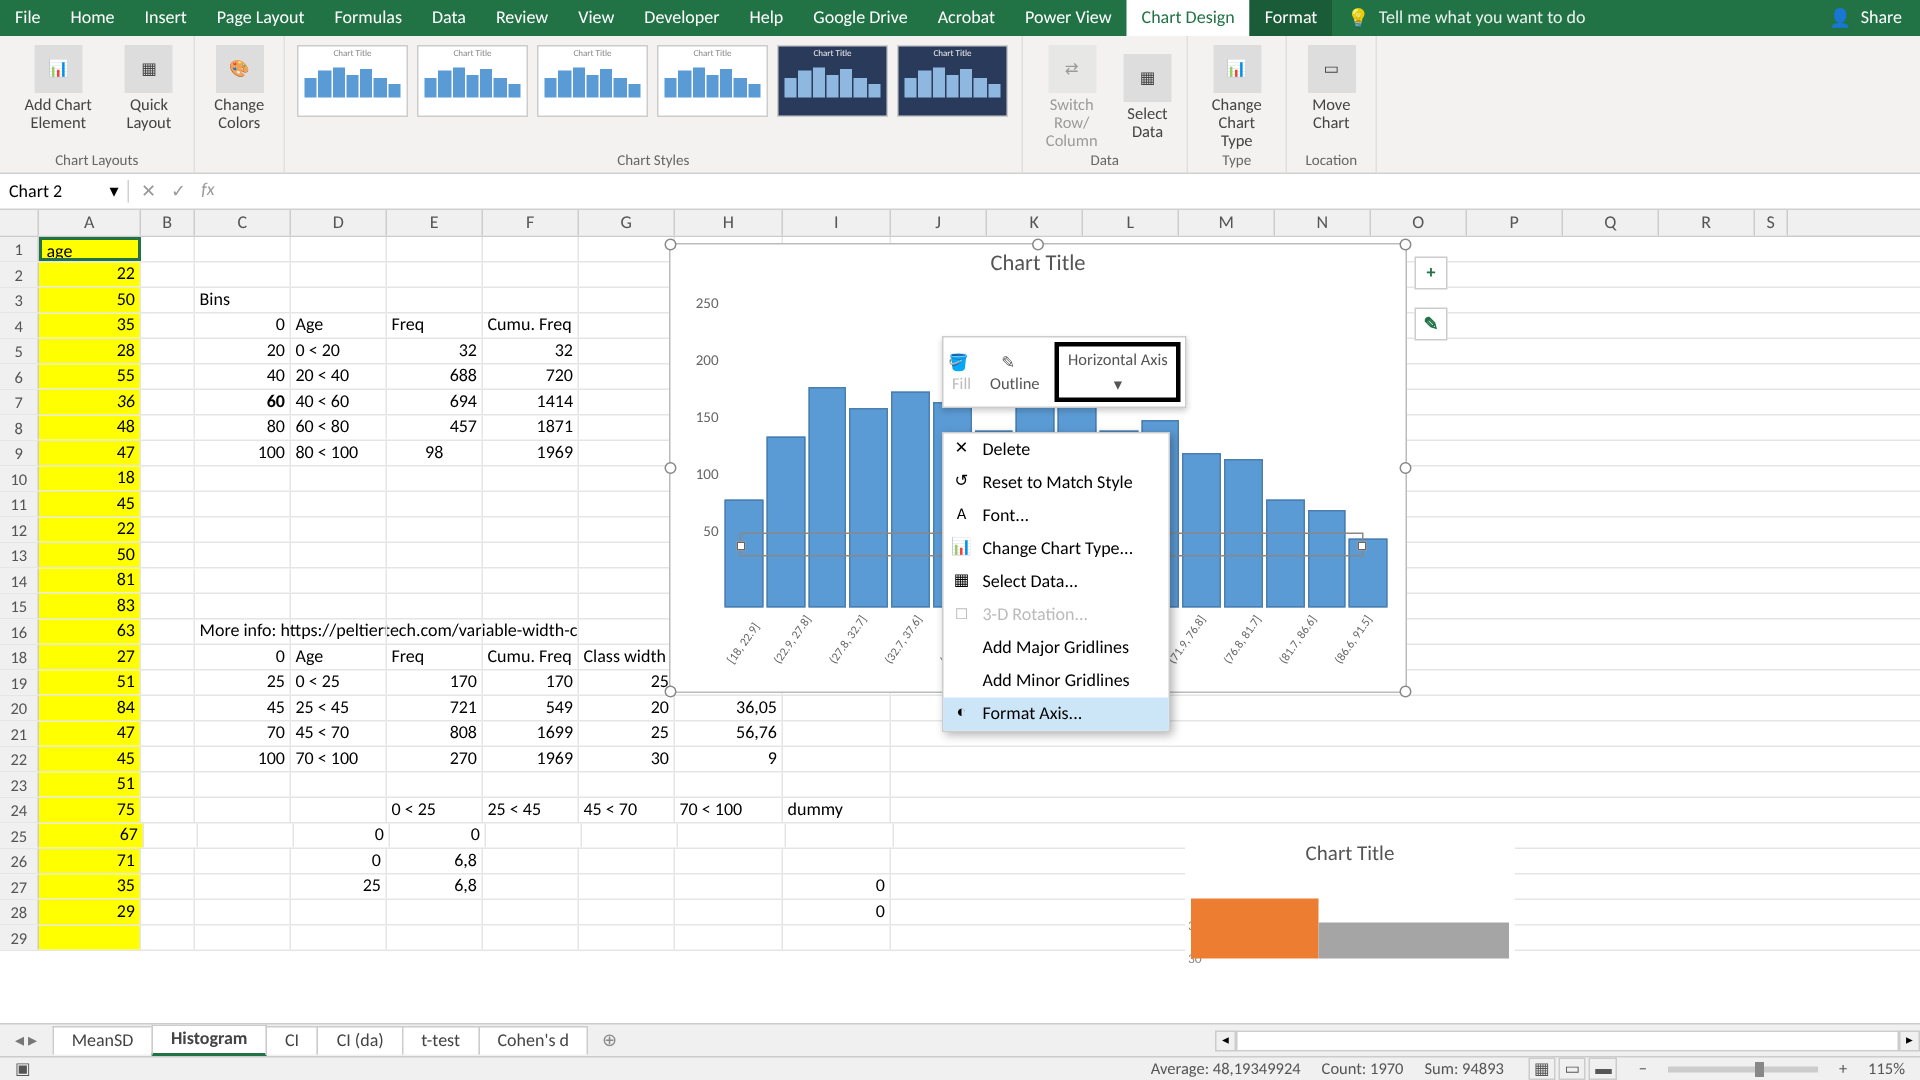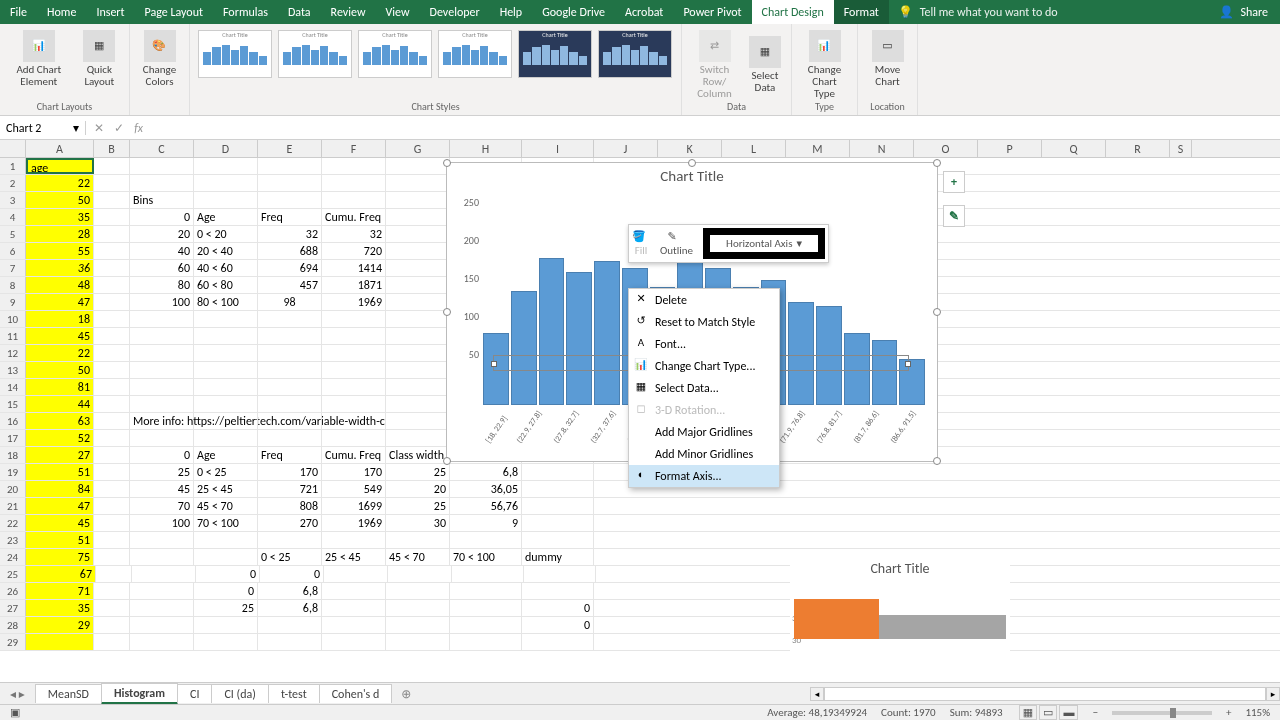--- a/index.html
+++ b/index.html
@@ -128,21 +128,21 @@
   <div class="tab">Insert</div>
   <div class="tab">Page Layout</div>
   <div class="tab">Formulas</div>
   <div class="tab">Data</div>
   <div class="tab">Review</div>
   <div class="tab">View</div>
   <div class="tab">Developer</div>
   <div class="tab">Help</div>
   <div class="tab">Google Drive</div>
   <div class="tab">Acrobat</div>
-  <div class="tab">Power Pivot</div>
+  <div class="tab">Power View</div>
   <div class="tab contextual active">Chart Design</div>
   <div class="tab contextual">Format</div>
   <div class="tell">
     <span>💡</span>
     <span>Tell me what you want to do</span>
   </div>
   <div class="right">
     <span>👤</span>
     <span>Share</span>
   </div>
@@ -394,21 +394,21 @@
         <div class="cell F right" style="width: 64px;">720</div>
         <div class="cell G" style="width: 64px;"></div>
         <div class="cell H" style="width: 72px;"></div>
         <div class="cell I" style="width: 72px;"></div>
         <div style="flex: 1 1 0%;"></div>
       </div>
       <div class="row">
         <div class="rh">7</div>
         <div class="cell A" style="width: 68px; font-style: italic;">36</div>
         <div class="cell B" style="width: 36px;"></div>
-        <div class="cell C right" style="width: 64px;">60</div>
+        <div class="cell C right" style="width: 64px; font-weight: bold;">60</div>
         <div class="cell D" style="width: 64px;">40 &lt; 60</div>
         <div class="cell E right" style="width: 64px;">694</div>
         <div class="cell F right" style="width: 64px;">1414</div>
         <div class="cell G" style="width: 64px;"></div>
         <div class="cell H" style="width: 72px;"></div>
         <div class="cell I" style="width: 72px;"></div>
         <div style="flex: 1 1 0%;"></div>
       </div>
       <div class="row">
         <div class="rh">8</div>
@@ -496,49 +496,36 @@
         <div class="cell D" style="width: 64px;"></div>
         <div class="cell E" style="width: 64px;"></div>
         <div class="cell F" style="width: 64px;"></div>
         <div class="cell G" style="width: 64px;"></div>
         <div class="cell H" style="width: 72px;"></div>
         <div class="cell I" style="width: 72px;"></div>
         <div style="flex: 1 1 0%;"></div>
       </div>
       <div class="row">
         <div class="rh">15</div>
-        <div class="cell A" style="width: 68px;">44</div>
+        <div class="cell A" style="width: 68px;">83</div>
         <div class="cell B" style="width: 36px;"></div>
         <div class="cell C" style="width: 64px;"></div>
         <div class="cell D" style="width: 64px;"></div>
         <div class="cell E" style="width: 64px;"></div>
         <div class="cell F" style="width: 64px;"></div>
         <div class="cell G" style="width: 64px;"></div>
         <div class="cell H" style="width: 72px;"></div>
         <div class="cell I" style="width: 72px;"></div>
         <div style="flex: 1 1 0%;"></div>
       </div>
       <div class="row">
         <div class="rh">16</div>
         <div class="cell A" style="width: 68px;">63</div>
         <div class="cell B" style="width: 36px;"></div>
         <div class="cell C" style="width: 64px; overflow: visible;">More info: https://peltiertech.com/variable-width-c</div>
-        <div class="cell D" style="width: 64px;"></div>
-        <div class="cell E" style="width: 64px;"></div>
-        <div class="cell F" style="width: 64px;"></div>
-        <div class="cell G" style="width: 64px;"></div>
-        <div class="cell H" style="width: 72px;"></div>
-        <div class="cell I" style="width: 72px;"></div>
-        <div style="flex: 1 1 0%;"></div>
-      </div>
-      <div class="row">
-        <div class="rh">17</div>
-        <div class="cell A" style="width: 68px;">52</div>
-        <div class="cell B" style="width: 36px;"></div>
-        <div class="cell C" style="width: 64px;"></div>
         <div class="cell D" style="width: 64px;"></div>
         <div class="cell E" style="width: 64px;"></div>
         <div class="cell F" style="width: 64px;"></div>
         <div class="cell G" style="width: 64px;"></div>
         <div class="cell H" style="width: 72px;"></div>
         <div class="cell I" style="width: 72px;"></div>
         <div style="flex: 1 1 0%;"></div>
       </div>
       <div class="row">
         <div class="rh">18</div>
@@ -773,21 +760,21 @@
 
 <div class="mini-tb">
   <div class="mitem dis">
       <div class="mi-ico">🪣</div>
       <span>Fill</span>
     </div>
   <div class="mitem">
       <div class="mi-ico">✎</div>
       <span>Outline</span>
     </div>
-  <div class="mitem" style="border:7px solid #000000;padding:2px 16px;flex-direction:row;gap:4px">
+  <div class="mitem" style="border:3px solid #000000;padding:2px 6px;flex-direction:column;gap:4px">
       <span>Horizontal Axis</span>
       <span>▾</span>
     </div>
 </div>
 
 <div class="ctx-menu" id="ctxmenu">
     <div class="mi">
       <span class="mico">✕</span>
       <span>Delete</span>
     </div>

